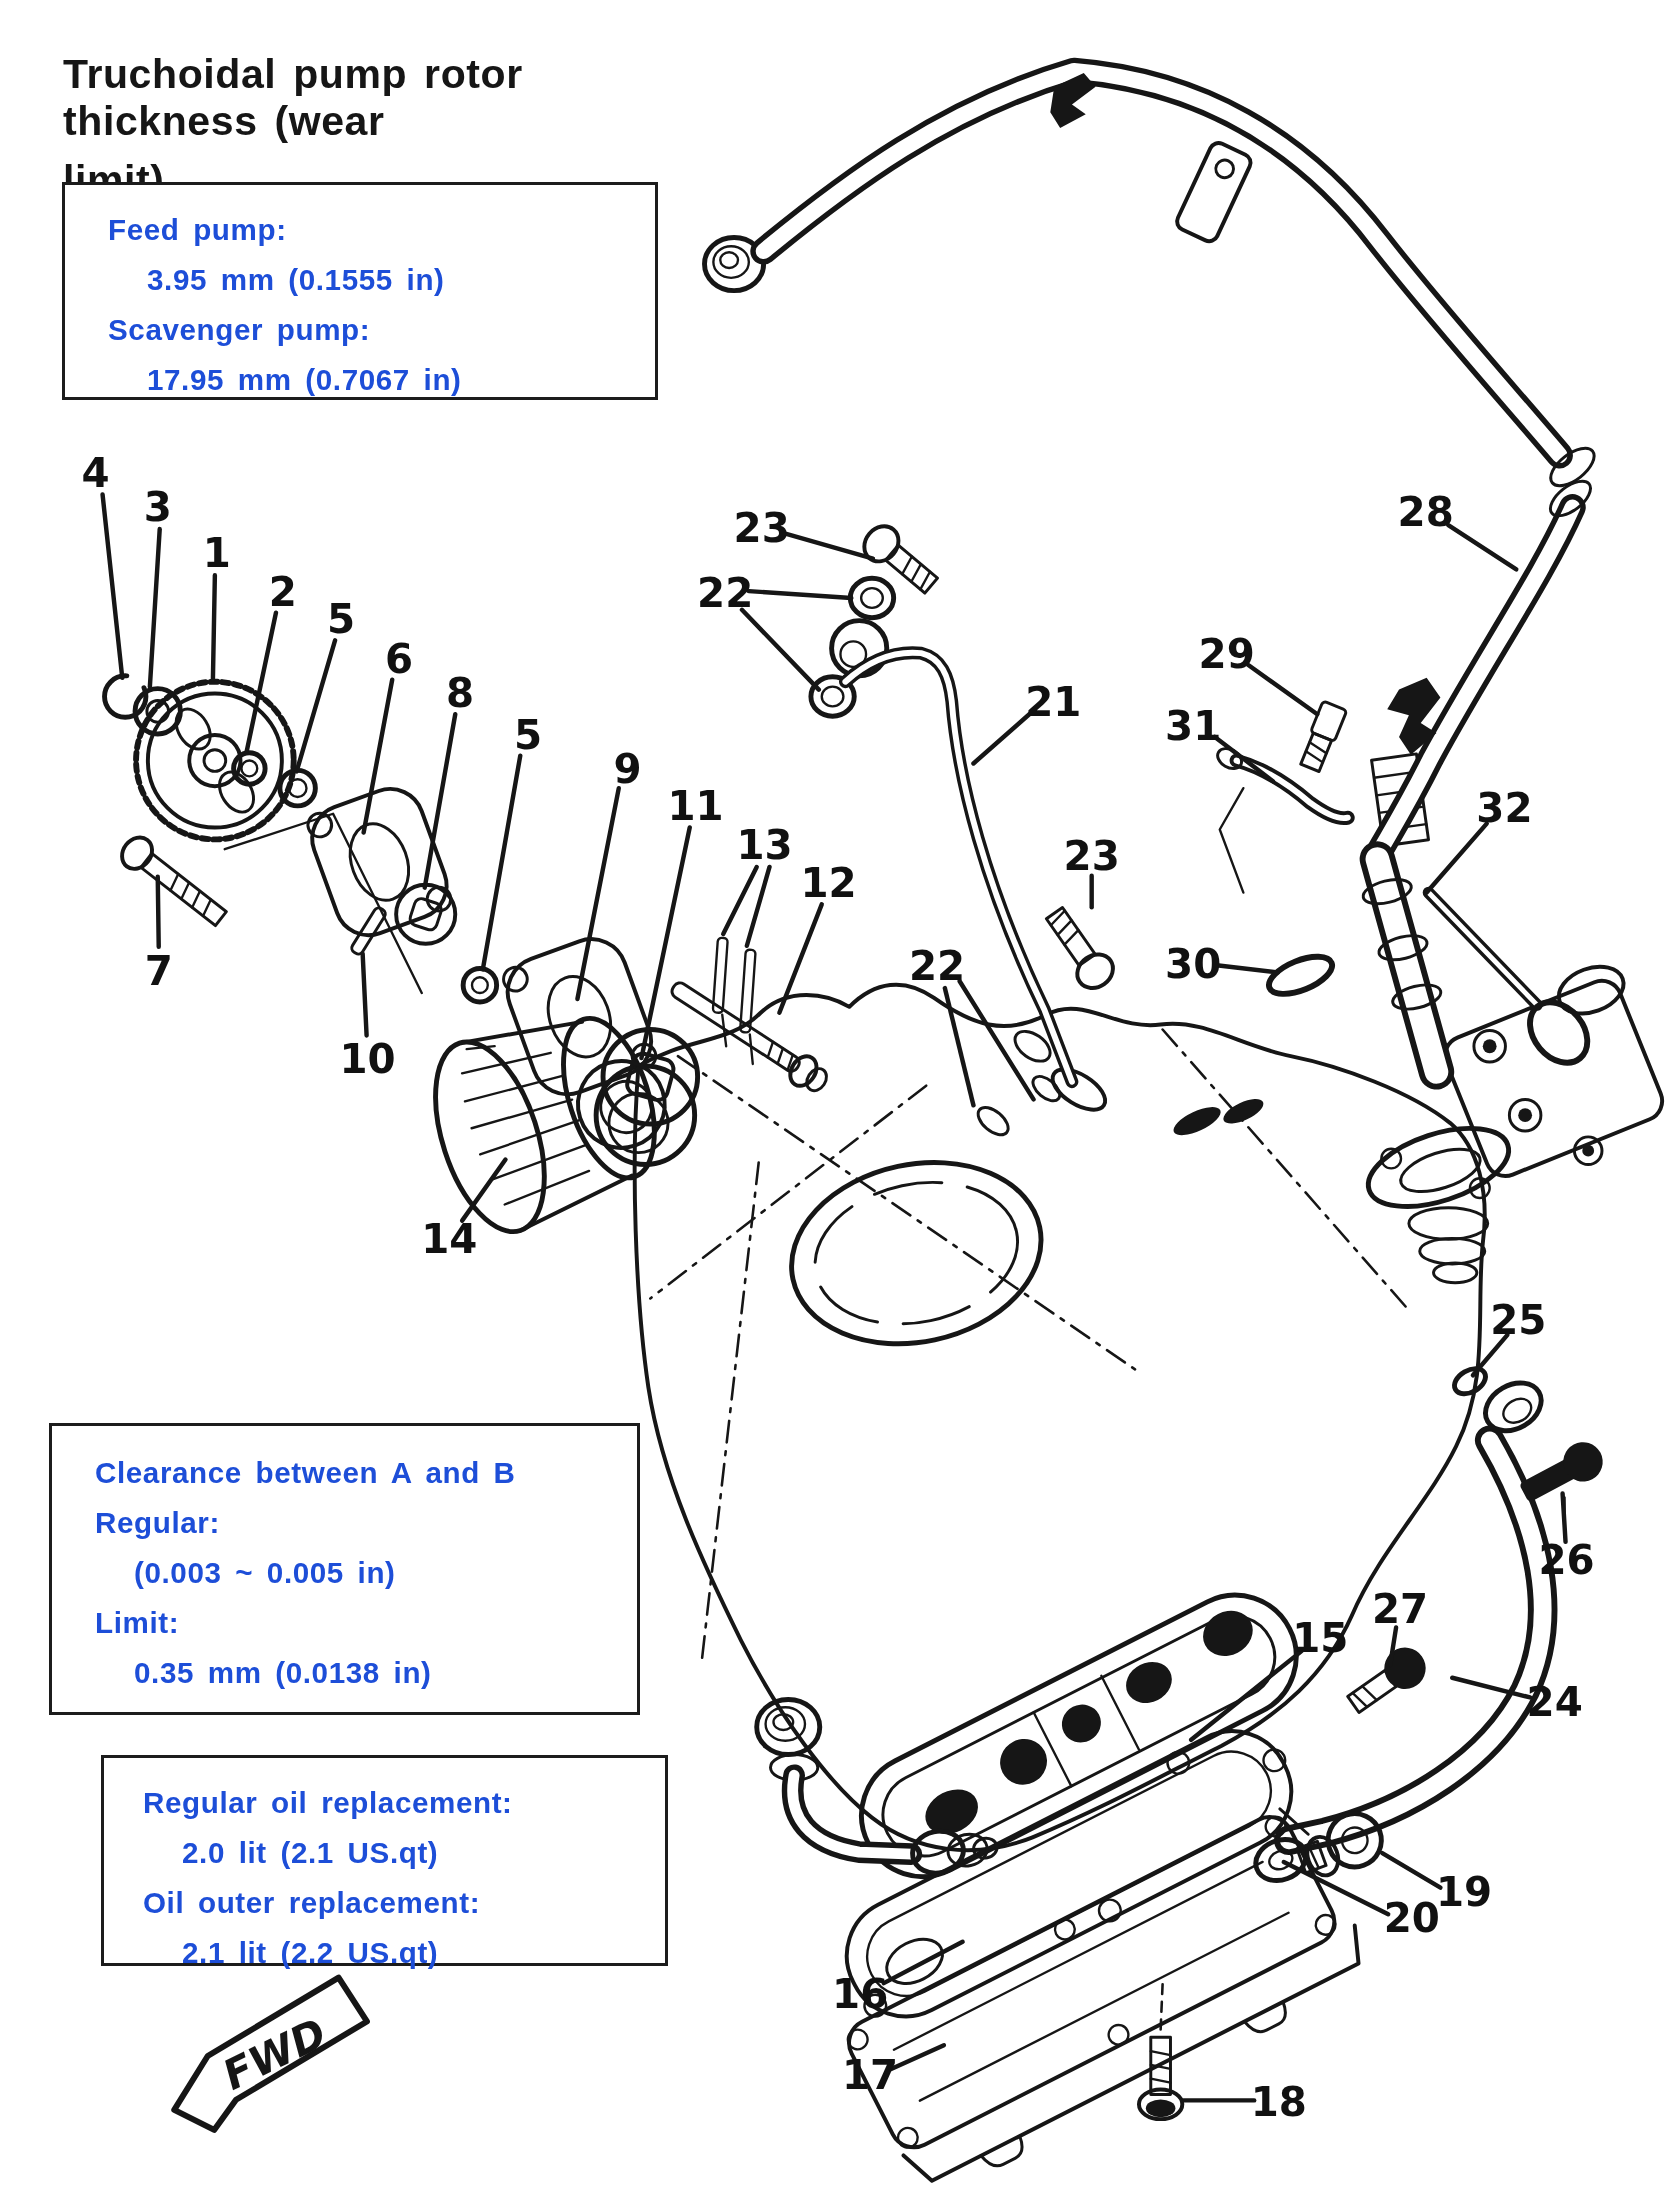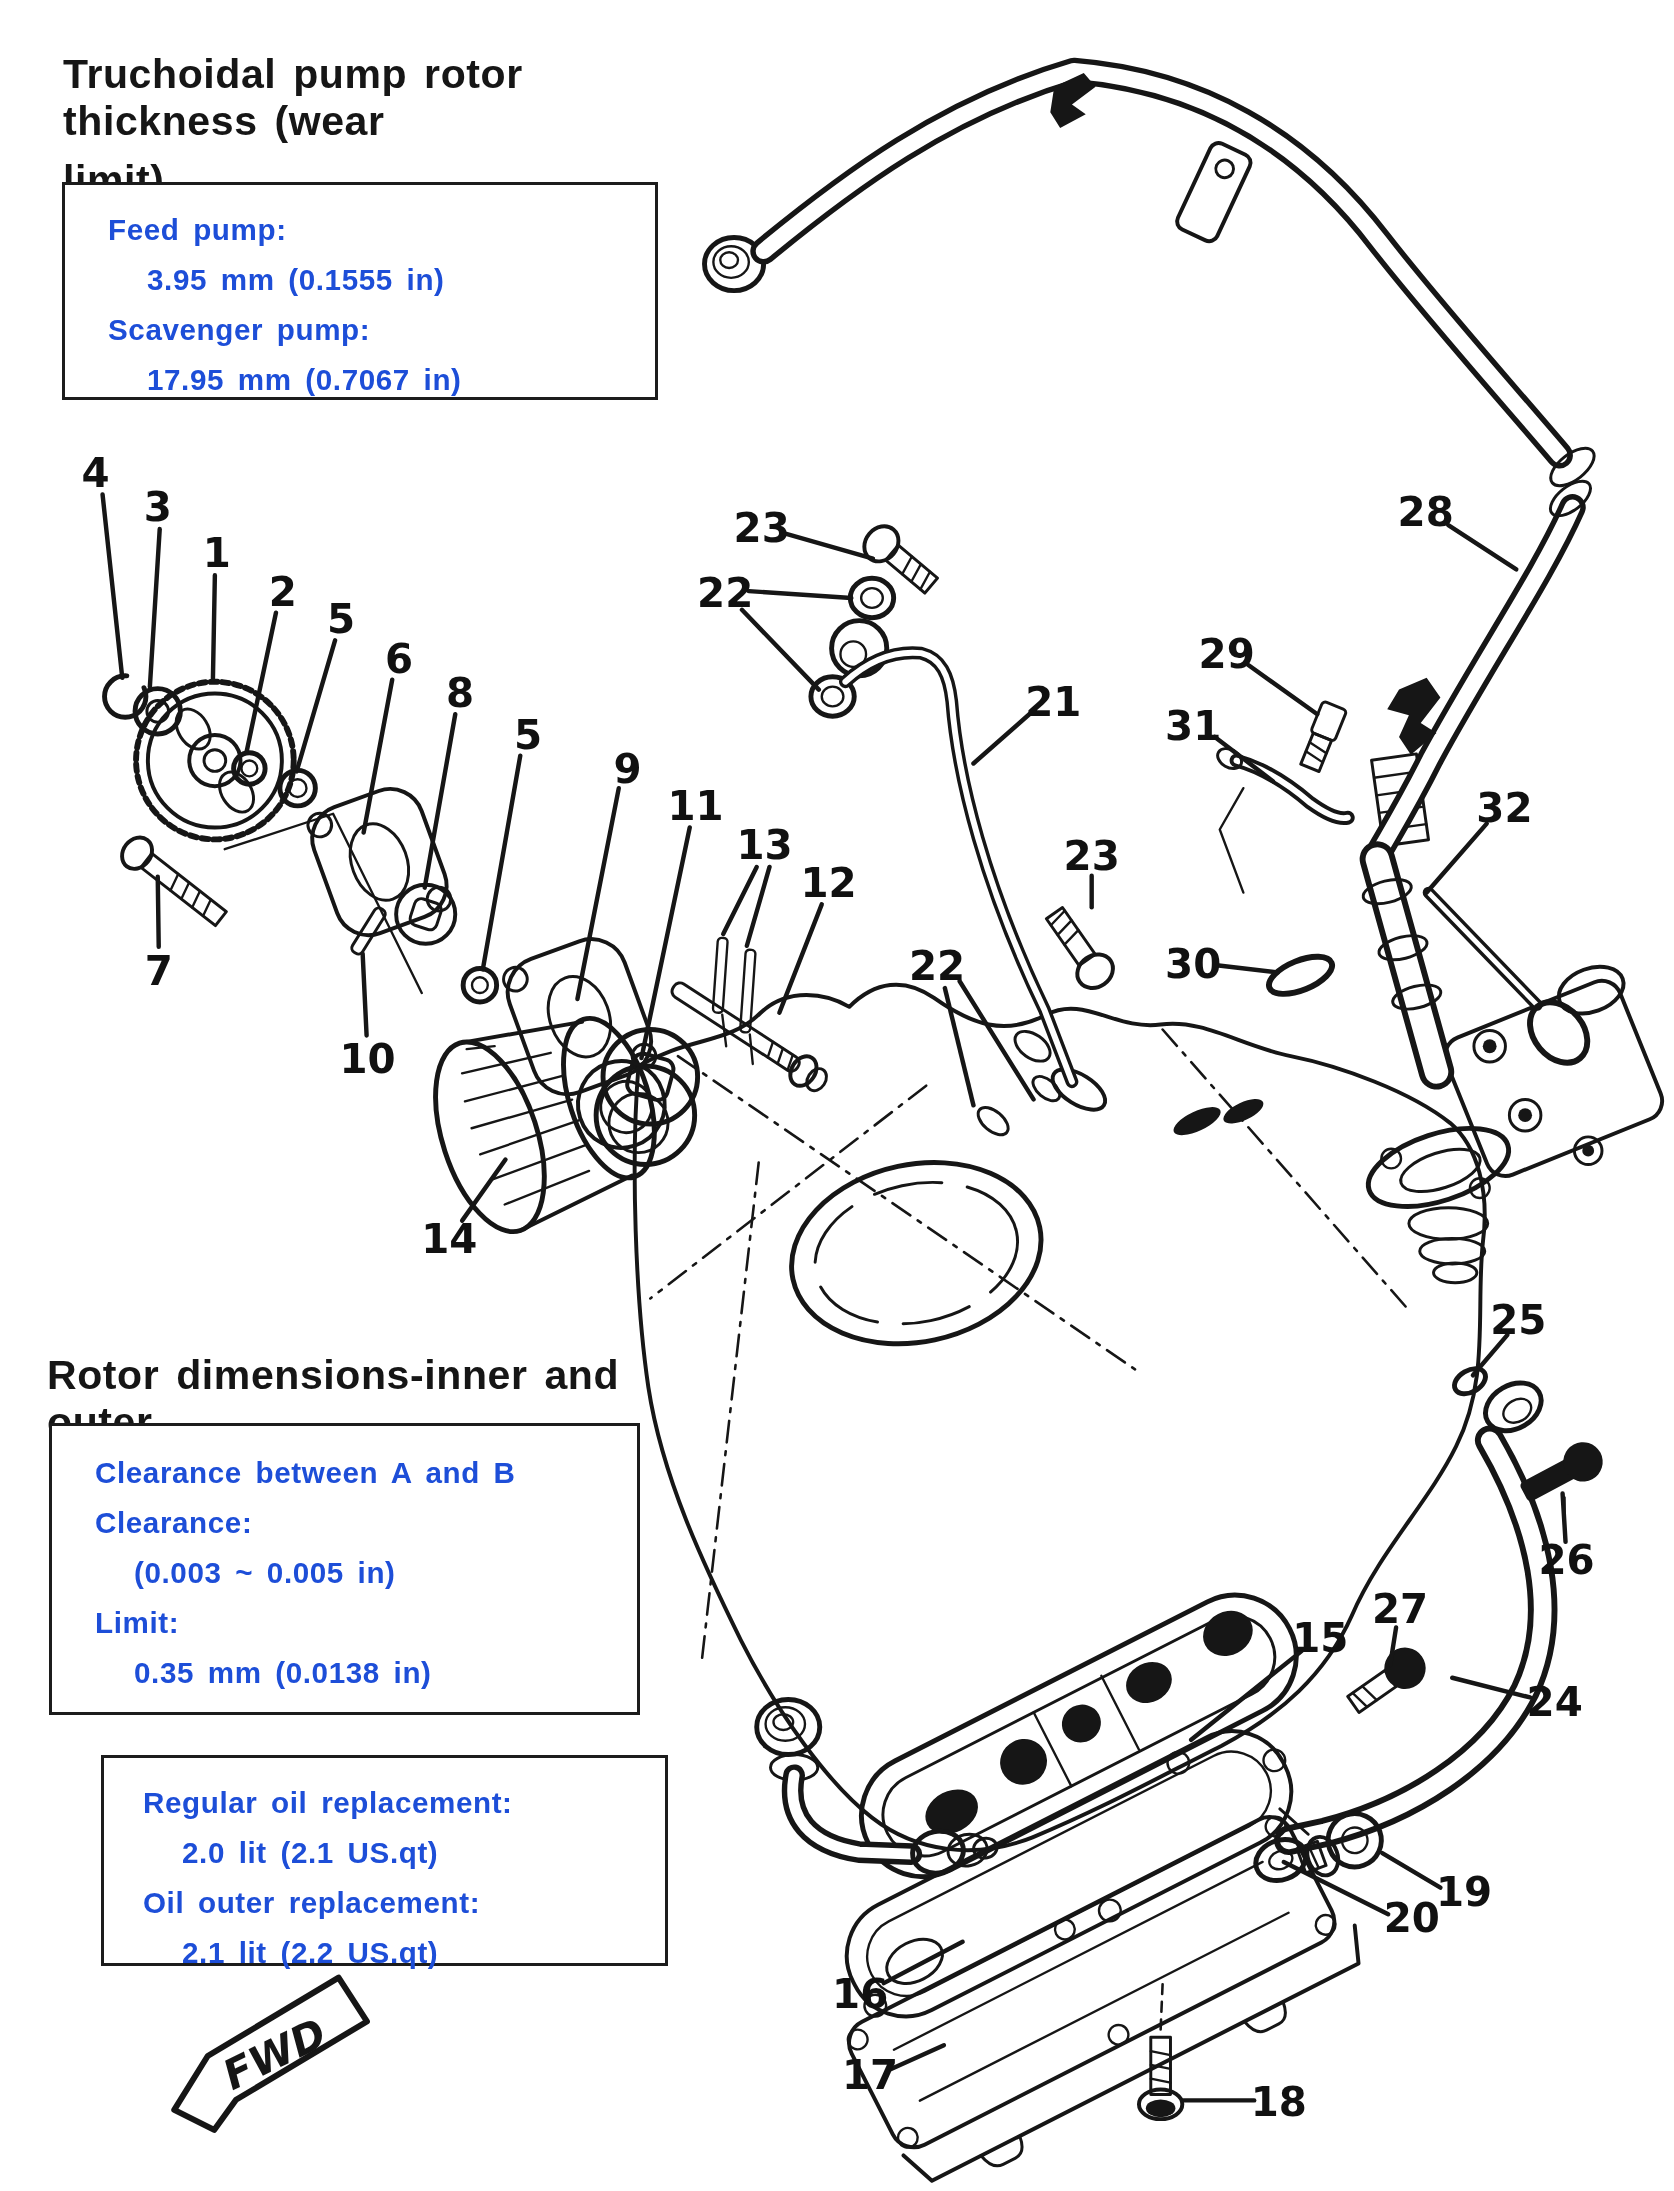--- a/index.html
+++ b/index.html
@@ -401,25 +401,24 @@
     <div style="margin-top:11.8px;">limit)</div>
   </div>
 
   <div class="specbox pad0" style="left:62px;top:182px;width:537px;height:182px;">
     <div class="spec-line">Feed pump:</div>
     <div class="spec-line ind">3.95 mm (0.1555 in)</div>
     <div class="spec-line">Scavenger pump:</div>
     <div class="spec-line ind">17.95 mm (0.7067 in)</div>
   </div>
 
-  <div class="note" style="left:47px;top:1352px;width:611px;">Rotor dimensions-inner and outer</div>
 
   <div class="specbox" style="left:49px;top:1423px;width:532px;height:254px;padding:21.7px 9.9px 9.9px 43px;">
     <div class="spec-line">Clearance between A and B</div>
-    <div class="spec-line">Clearance:</div>
+    <div class="spec-line">Regular:</div>
     <div class="spec-line ind">(0.003 ~ 0.005 in)</div>
     <div class="spec-line">Limit:</div>
     <div class="spec-line ind">0.35 mm (0.0138 in)</div>
   </div>
 
   <div class="specbox" style="left:101px;top:1755px;width:512px;height:175px;padding:19.7px 9.9px 9.9px 39px;">
     <div class="spec-line">Regular oil replacement:</div>
     <div class="spec-line ind">2.0 lit (2.1 US.qt)</div>
     <div class="spec-line">Oil outer replacement:</div>
     <div class="spec-line ind">2.1 lit (2.2 US.qt)</div>

